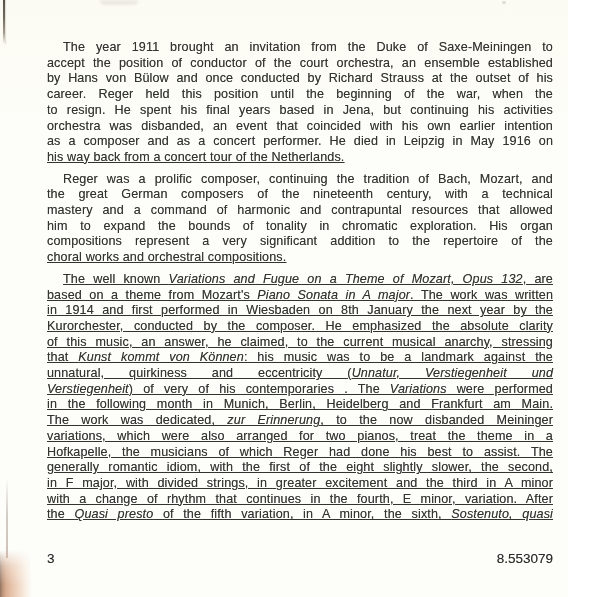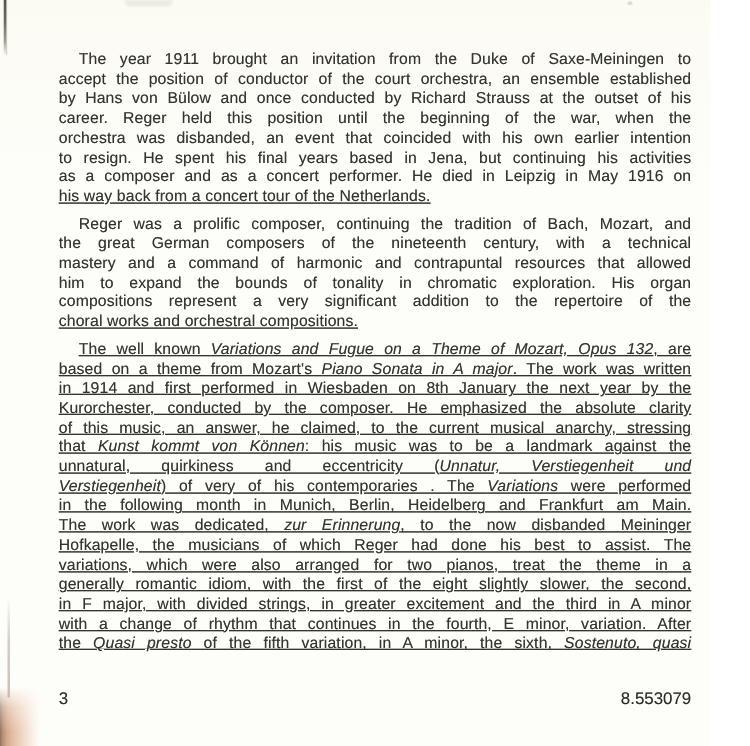--- a/index.html
+++ b/index.html
@@ -90,22 +90,22 @@
 <body>
 
 <div class="page">
 
   <div class="text-block" id="textBlock">
       <div class="para">
         <div class="line first"><span>The year 1911 brought an invitation from the Duke of Saxe-Meiningen to</span></div>
         <div class="line"><span>accept the position of conductor of the court orchestra, an ensemble established</span></div>
         <div class="line"><span>by Hans von Bülow and once conducted by Richard Strauss at the outset of his</span></div>
         <div class="line"><span>career.  Reger held this position until the beginning of the war, when the</span></div>
+        <div class="line"><span>to resign.  He spent his final years based in Jena, but continuing his activities</span></div>
         <div class="line"><span>orchestra was disbanded, an event that coincided with his own earlier intention</span></div>
-        <div class="line"><span>to resign.  He spent his final years based in Jena, but continuing his activities</span></div>
         <div class="line"><span>as a composer and as a concert performer.  He died in Leipzig in May 1916 on</span></div>
         <div class="line no-stretch"><span>his way back from a concert tour of the Netherlands.</span></div>
       </div>
       <div class="para">
         <div class="line first"><span>Reger was a prolific composer, continuing the tradition of Bach, Mozart, and</span></div>
         <div class="line"><span>the great German composers of the nineteenth century, with a technical</span></div>
         <div class="line"><span>mastery and a command of harmonic and contrapuntal resources that allowed</span></div>
         <div class="line"><span>him to expand the bounds of tonality in chromatic exploration.  His organ</span></div>
         <div class="line"><span>compositions represent a very significant addition to the repertoire of the</span></div>
         <div class="line no-stretch"><span>choral works and orchestral compositions.</span></div>
@@ -114,22 +114,22 @@
         <div class="line first"><span>The well known </span><em>Variations and Fugue on a Theme of Mozart, Opus 132</em><span>, are</span></div>
         <div class="line"><span>based on a theme from Mozart's </span><em>Piano Sonata in A major</em><span>.  The work was written</span></div>
         <div class="line"><span>in 1914 and first performed in Wiesbaden on 8th January the next year by the</span></div>
         <div class="line"><span>Kurorchester, conducted by the composer.  He emphasized the absolute clarity</span></div>
         <div class="line"><span>of this music, an answer, he claimed, to the current musical anarchy, stressing</span></div>
         <div class="line"><span>that </span><em>Kunst kommt von Können</em><span>:  his music was to be a landmark against the</span></div>
         <div class="line"><span>unnatural, quirkiness and eccentricity (</span><em>Unnatur, Verstiegenheit und</em></div>
         <div class="line"><em>Verstiegenheit</em><span>) of very of his contemporaries .  The </span><em>Variations</em><span> were performed</span></div>
         <div class="line"><span>in the following month in Munich, Berlin, Heidelberg and Frankfurt am Main.</span></div>
         <div class="line"><span>The work was dedicated, </span><em>zur Erinnerung</em><span>, to the now disbanded Meininger</span></div>
+        <div class="line"><span>variations, which were also arranged for two pianos, treat the theme in a</span></div>
         <div class="line"><span>Hofkapelle, the musicians of which Reger had done his best to assist.  The</span></div>
-        <div class="line"><span>variations, which were also arranged for two pianos, treat the theme in a</span></div>
         <div class="line"><span>generally romantic idiom, with the first of the eight slightly slower, the second,</span></div>
         <div class="line"><span>in F major, with divided strings, in greater excitement and the third in A minor</span></div>
         <div class="line"><span>with a change of rhythm that continues in the fourth, E minor, variation.  After</span></div>
         <div class="line"><span>the </span><em>Quasi presto</em><span> of the fifth variation, in A minor, the sixth, </span><em>Sostenuto, quasi</em></div>
       </div>
     </div>
 
   <div class="footer">
     <span>3</span>
     <span>8.553079</span>

